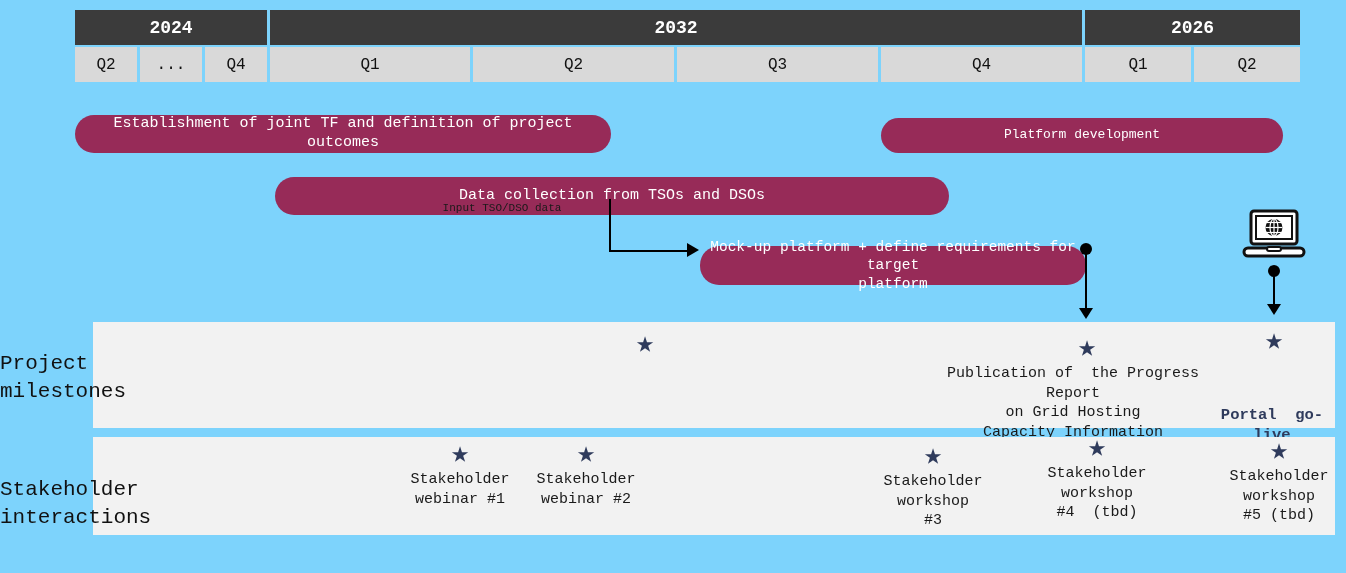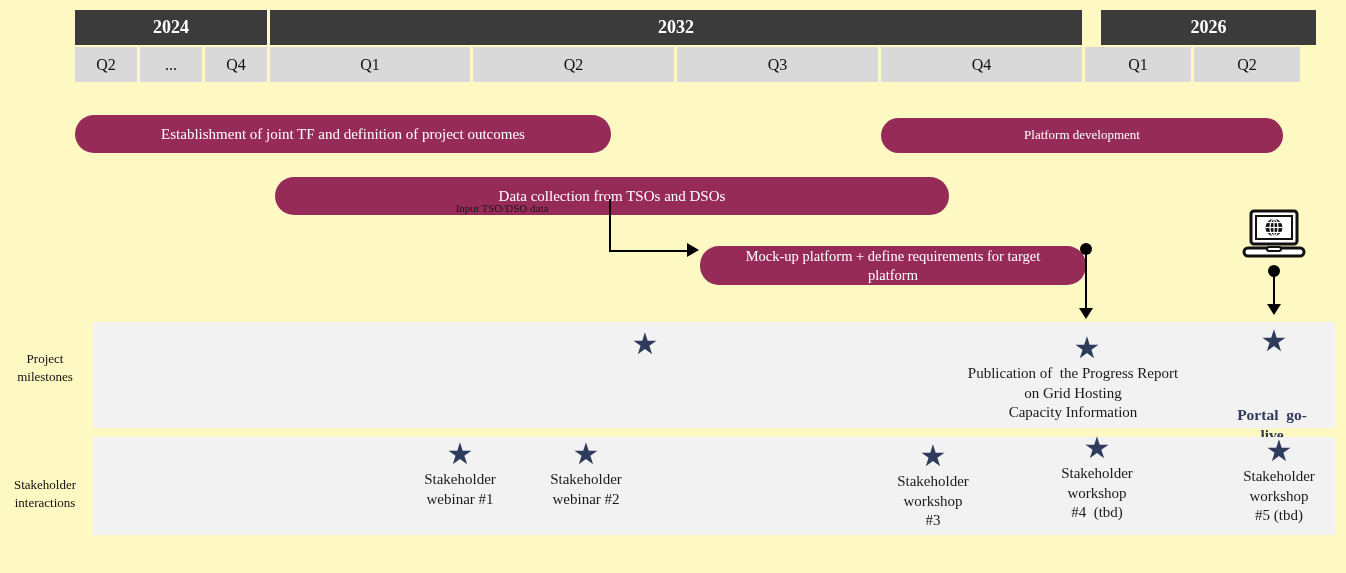--- a/index.html
+++ b/index.html
@@ -2,22 +2,22 @@
 <html style="--bar: #972B58; --year-header: #3B3B3B; --quarter-cell: #D9D9D9; --row-bg: #F2F2F2; --star: #2F3B5C;"><head>
 <meta charset="utf-8">
 <style>
   :root{
     --bar:#972B58; --year-header:#3B3B3B; --quarter-cell:#D9D9D9;
     --row-bg:#F2F2F2; --star:#2F3B5C; --ink:#111111;
   }
   *{box-sizing:border-box;}
   html,body{margin:0;padding:0;background:#ffffff;}
   #canvas{
-    position:relative;width:1346px;height:573px;background:#fef9c3;
-    font-family:Liberation Serif, serif;color:#1a1a1a;overflow:hidden;
+    position:relative;width:1346px;height:573px;background:#7dd3fc;
+    font-family:Liberation Mono, monospace;color:#1a1a1a;overflow:hidden;
   }
   .abs{position:absolute;}
   .year{
     background:var(--year-header);color:#ffffff;font-weight:bold;font-size:18px;
     display:flex;align-items:center;justify-content:center;
   }
   .qcell{
     background:var(--quarter-cell);color:#111;font-size:16px;
     display:flex;align-items:center;justify-content:center;
   }
@@ -25,21 +25,21 @@
     background:var(--bar);color:#ffffff;border-radius:19px;
     display:flex;align-items:center;justify-content:center;text-align:center;
     font-size:15px;line-height:1.25;white-space:pre-wrap;margin-top:16px;
   }
   .rowbg{background:var(--row-bg);}
   .ctext{
     transform:translateX(-50%);text-align:center;white-space:pre-wrap;
     font-size:15px;line-height:1.3;color:#1a1a1a;
   }
   .rowlabel{
-    width:90px;text-align:center;font-size:13px;line-height:1.35;
+    width:90px;font-size:21px;line-height:1.35;
     white-space:pre-wrap;color:#111;
   }
   .star{
     transform:translate(-50%,-50%);color:var(--star);font-size:30px;line-height:1;
   }
   .vline{width:2px;background:#000;}
   .hline{height:2px;background:#000;}
   .dot{width:12px;height:12px;border-radius:50%;background:#000;}
   .arrow-right{
     width:0;height:0;border-top:7px solid transparent;border-bottom:7px solid transparent;
@@ -51,21 +51,21 @@
   }
   .portal{color:var(--star);font-weight:bold;font-size:15.5px;}
 </style>
 </head>
 <body>
 
 <div id="canvas">
 
   <div class="abs year" style="left:75px;top:10px;width:192px;height:35px;">2024</div>
   <div class="abs year" style="left:270px;top:10px;width:812px;height:35px;">2032</div>
-  <div class="abs year" style="left:1085px;top:10px;width:215px;height:35px;margin-left:16px;">2026</div>
+  <div class="abs year" style="left:1085px;top:10px;width:215px;height:35px;">2026</div>
 
   <div class="abs qcell" style="left:75px;top:47px;width:62px;height:35px;">Q2</div>
   <div class="abs qcell" style="left:140px;top:47px;width:62px;height:35px;">...</div>
   <div class="abs qcell" style="left:205px;top:47px;width:62px;height:35px;">Q4</div>
   <div class="abs qcell" style="left:270px;top:47px;width:200px;height:35px;">Q1</div>
   <div class="abs qcell" style="left:473px;top:47px;width:201px;height:35px;">Q2</div>
   <div class="abs qcell" style="left:677px;top:47px;width:201px;height:35px;">Q3</div>
   <div class="abs qcell" style="left:881px;top:47px;width:201px;height:35px;">Q4</div>
   <div class="abs qcell" style="left:1085px;top:47px;width:106px;height:35px;">Q1</div>
   <div class="abs qcell" style="left:1194px;top:47px;width:106px;height:35px;">Q2</div>

